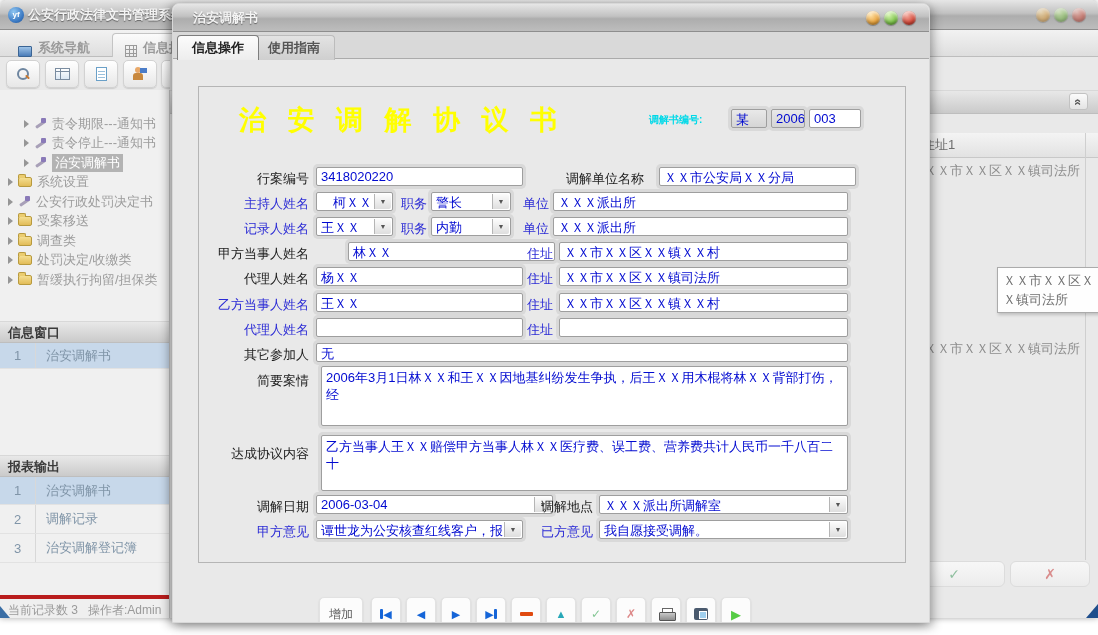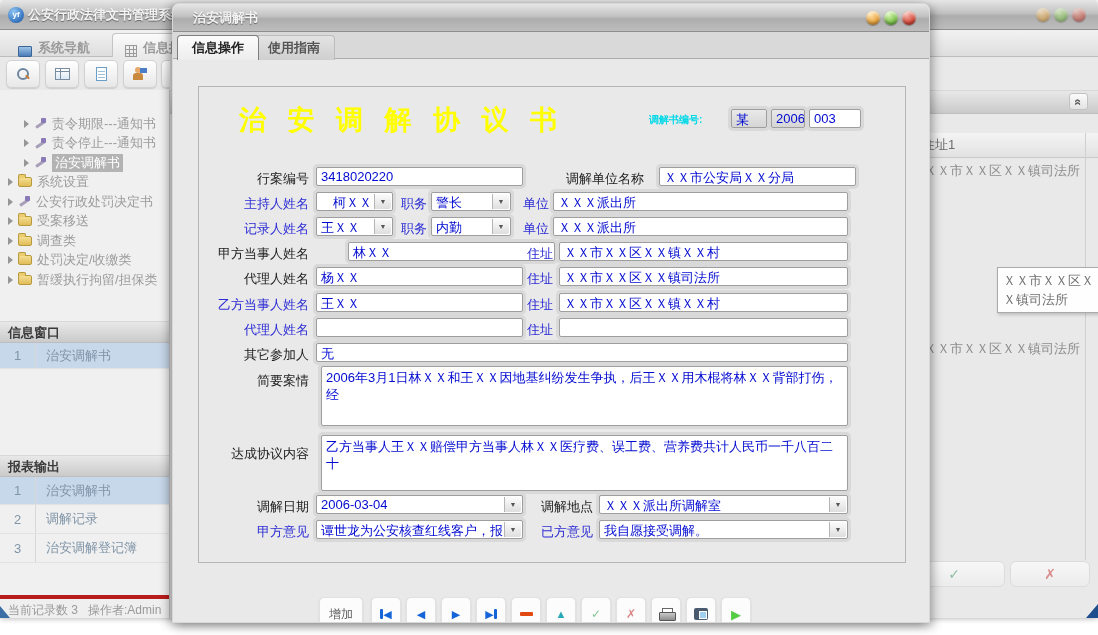--- a/index.html
+++ b/index.html
@@ -398,21 +398,21 @@
   <div class="flabel" style="top:341px;">其它参加人</div>
   <div class="tb" style="left:143px;top:339px;width:532px;">无</div>
 
   <div class="flabel" style="top:367px;">简要案情</div>
   <div class="tb area" style="left:148px;top:362px;width:527px;height:60px;">2006年3月1日林ＸＸ和王ＸＸ因地基纠纷发生争执，后王ＸＸ用木棍将林ＸＸ背部打伤，经</div>
 
   <div class="flabel" style="top:440px;">达成协议内容</div>
   <div class="tb area" style="left:148px;top:431px;width:527px;height:56px;">乙方当事人王ＸＸ赔偿甲方当事人林ＸＸ医疗费、误工费、营养费共计人民币一千八百二十</div>
 
   <div class="flabel" style="top:493px;">调解日期</div>
-  <div class="tb" style="left:143px;top:491px;width:207px;"><span>2006-03-04</span><span class="dd-btn">▼</span></div>
+  <div class="tb" style="left:143px;top:491px;width:237px;"><span>2006-03-04</span><span class="dd-btn">▼</span></div>
   <div class="mlabel" style="left:330px;top:493px;width:90px;">调解地点</div>
   <div class="tb" style="left:426px;top:491px;width:249px;"><span>ＸＸＸ派出所调解室</span><span class="dd-btn">▼</span></div>
 
   <div class="flabel blue" style="top:518px;">甲方意见</div>
   <div class="tb" style="left:143px;top:516px;width:207px;"><span>谭世龙为公安核查红线客户，报</span><span class="dd-btn">▼</span></div>
   <div class="mlabel blue" style="left:330px;top:518px;width:90px;">已方意见</div>
   <div class="tb" style="left:426px;top:516px;width:249px;"><span>我自愿接受调解。</span><span class="dd-btn">▼</span></div>
 
   <div class="nbtn wide" style="left:146px;">
       <span>增加</span>

